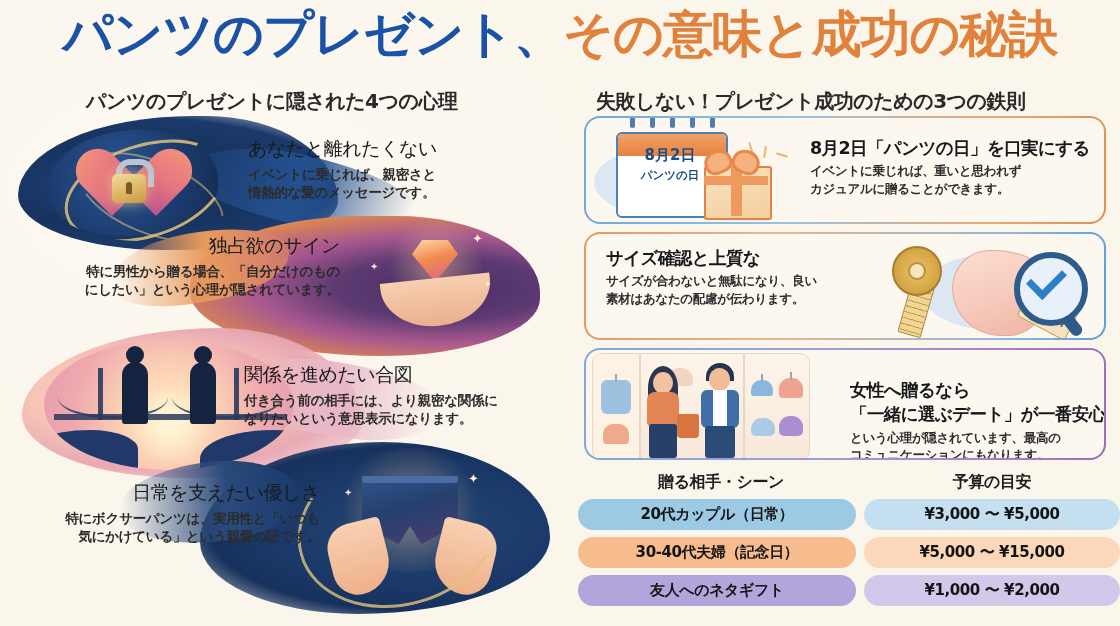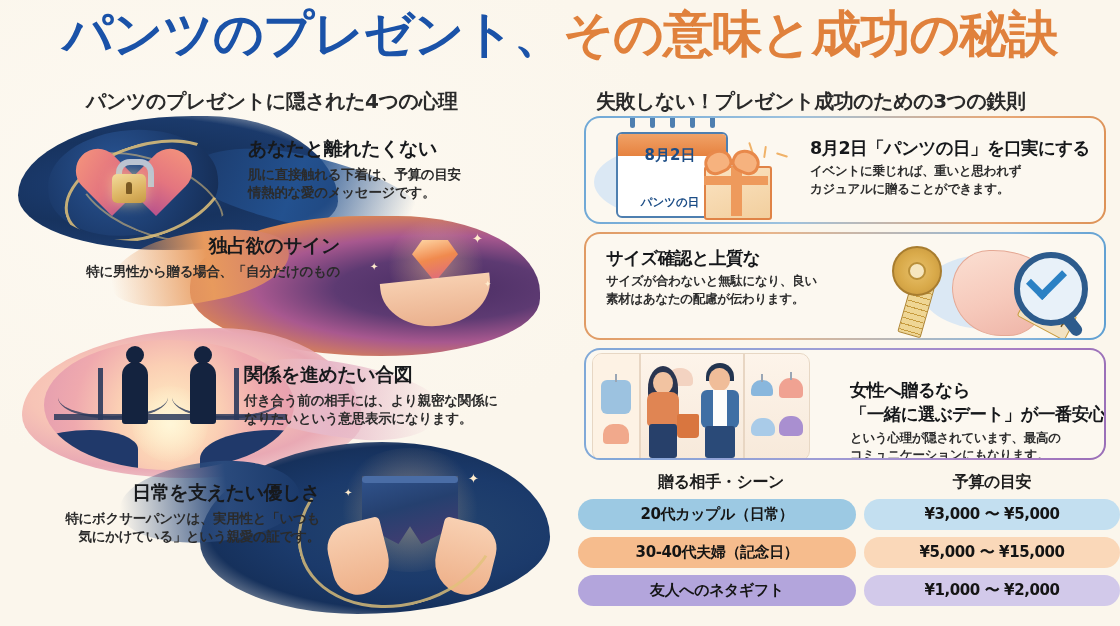--- a/index.html
+++ b/index.html
@@ -168,21 +168,21 @@
     background:linear-gradient(180deg,#f8d0b2 0%,#eeb089 100%);}
   .hand-l{left:330px;border-radius:30px 6px 40px 30px;transform:rotate(-14deg);}
   .hand-r{left:436px;border-radius:6px 30px 30px 40px;transform:rotate(14deg);}
   .gold-swoosh{
     position:absolute;border:3px solid rgba(226,194,122,.8);border-radius:50%;
     border-right-color:transparent;border-top-color:transparent;
   }
 
   
   .ltext{position:absolute;}
-  .ltext h3{margin:0 0 3px 0;font-size:19px;font-weight:bold;color:#17191c;letter-spacing:-0.5px;white-space:nowrap;}
+  .ltext h3{margin:0 0 3px 0;font-size:19px;font-weight:normal;color:#17191c;letter-spacing:-0.5px;white-space:nowrap;}
   .ltext p{margin:0;font-size:13.5px;font-weight:bold;line-height:1.35;color:#2b2b2b;letter-spacing:-0.3px;white-space:nowrap;}
   .ta-right{text-align:right;}
   .ta-left{text-align:left;}
 
   
   .right-col{position:absolute;left:578px;top:112px;width:542px;height:514px;}
 
   .card{
     position:absolute;left:6px;width:522px;border-radius:16px;
     background:rgba(253,249,241,.72);
@@ -207,21 +207,21 @@
   .c2 .txt{position:absolute;left:20px;top:14px;}
   .c3 .txt{position:absolute;left:232px;top:30px;margin-left:32px;}
 
   
   .art1{position:absolute;left:6px;top:2px;width:210px;height:104px;}
   .art-bgblob{position:absolute;border-radius:50%;background:#dbe8f4;}
   .cal{position:absolute;left:24px;top:12px;width:108px;height:82px;background:#fff;border:2px solid #4e7fb0;border-radius:6px;overflow:hidden;}
   .cal-top{height:22px;background:linear-gradient(180deg,#f0a267,#e6823f);}
   .cal-ring{position:absolute;top:-7px;width:5px;height:15px;background:#4e7fb0;border-radius:3px;}
   .cal-d1{position:absolute;left:0;top:26px;width:108px;text-align:center;font-size:15px;font-weight:bold;color:#1c4d86;}
-  .cal-d2{position:absolute;left:0;top:48px;width:108px;text-align:center;font-size:11.5px;font-weight:bold;color:#1c4d86;margin-top:27px;}
+  .cal-d2{position:absolute;left:0;top:48px;width:108px;text-align:center;font-size:11.5px;font-weight:bold;color:#1c4d86;}
   .gift{position:absolute;left:112px;top:46px;width:64px;height:50px;background:linear-gradient(160deg,#fbe3c2,#f2cf9e);border:2px solid #e08346;border-radius:3px;}
   .gift-v{position:absolute;left:139px;top:46px;width:11px;height:50px;background:#ee9a5c;}
   .gift-h{position:absolute;left:112px;top:56px;width:64px;height:9px;background:#ee9a5c;}
   .bow-l,.bow-r{position:absolute;top:30px;width:22px;height:18px;border:3px solid #e8894b;background:#f6b27e;border-radius:50% 50% 40% 40%;}
   .bow-l{left:112px;transform:rotate(-22deg);}
   .bow-r{left:140px;transform:rotate(22deg);}
   .ray{position:absolute;background:#f0b268;border-radius:2px;}
 
   
   .art2{position:absolute;right:4px;top:2px;width:222px;height:104px;}
@@ -291,37 +291,38 @@
       <div class="heart-dark"></div>
       <div class="gold-ring"></div>
       <div class="gold-ring2"></div>
       <div class="heart-pink"></div>
       <div class="lock-shackle"></div>
       <div class="lock-body"></div>
       <div class="lock-key"></div>
     </div>
     <div class="ltext ta-left" style="left:248px;top:24px;">
       <h3>あなたと離れたくない</h3>
-      <p>肌に直接触れる下着は、予算の目安</p>
+      <p>イベントに乗じれば、親密さと</p>
       <p>情熱的な愛のメッセージです。</p>
     </div>
 
     <div class="blob ribbon2"></div>
     <div class="blob ribbon2b"></div>
     <div>
       <div class="diamond-glow"></div>
       <div class="diamond"></div>
       <div class="hand1"></div>
       <div class="spark" style="left:472px;top:120px;">✦</div>
       <div class="spark" style="left:370px;top:150px;font-size:10px;">✦</div>
       <div class="spark" style="left:484px;top:168px;font-size:9px;">✦</div>
     </div>
     <div class="ltext ta-right" style="left:40px;top:121px;width:300px;">
       <h3 style="text-align:right">独占欲のサイン</h3>
       <p>特に男性から贈る場合、「自分だけのもの</p>
+      <p>にしたい」という心理が隠されています。</p>
     </div>
 
     <div class="blob ribbon3"></div>
     <div class="blob ribbon3b"></div>
     <div class="illus bridgeScene">
       <div class="sunglow"></div>
       <div class="bridge-cable" style="left:14px;width:110px;"></div>
       <div class="bridge-cable" style="left:128px;width:110px;"></div>
       <div class="tower" style="left:54px;"></div>
       <div class="tower" style="left:190px;"></div>

